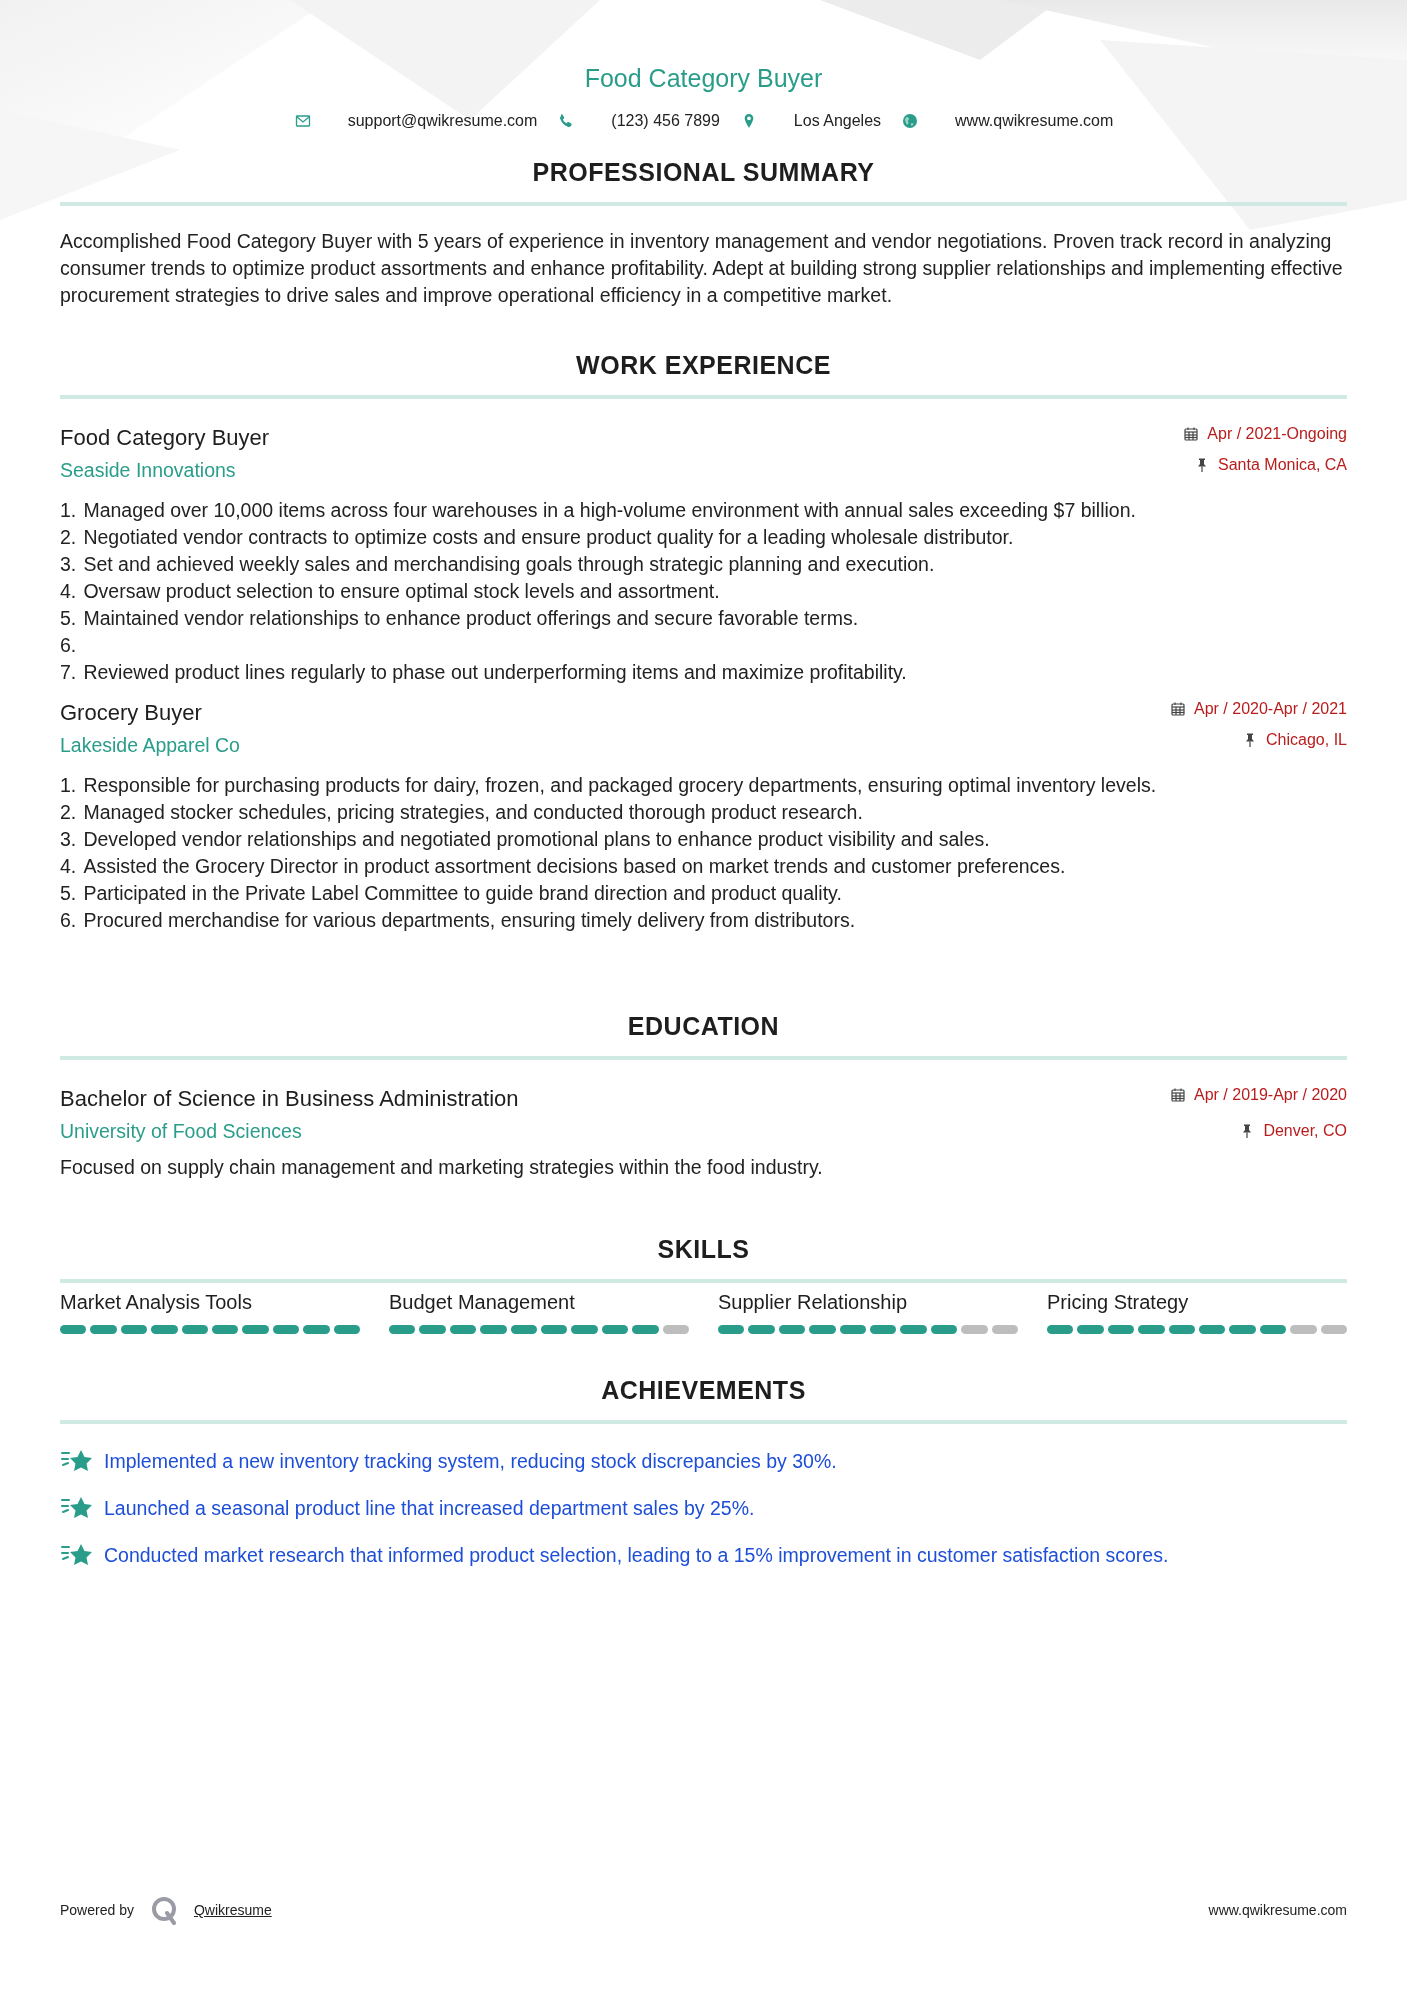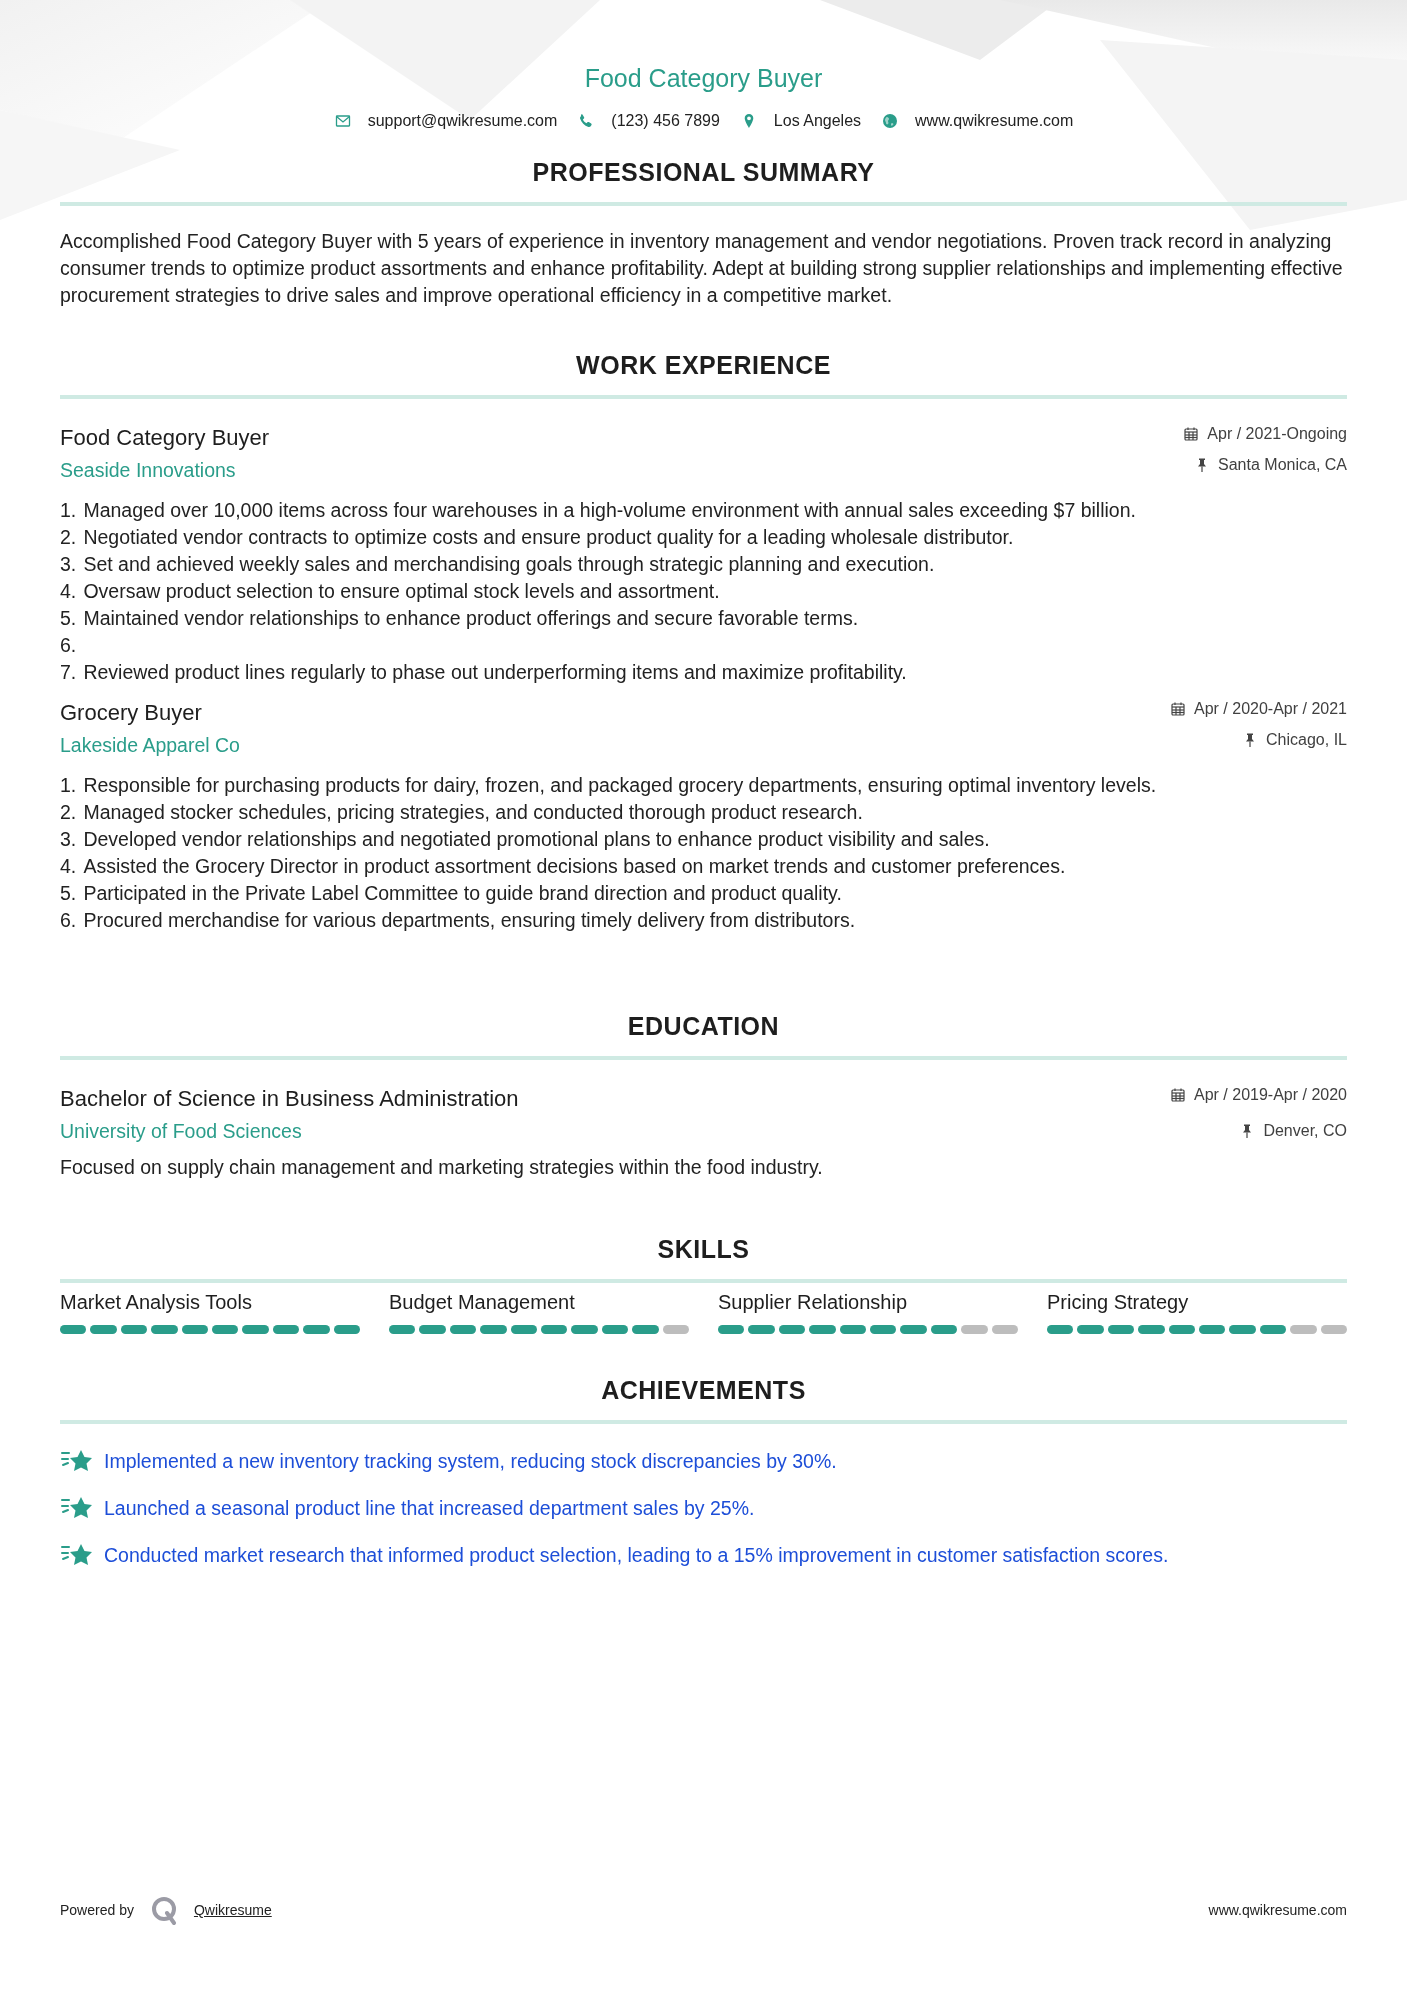--- a/index.html
+++ b/index.html
@@ -8,35 +8,35 @@
 
   .bg-shapes { position: absolute; left: 0; top: 0; width: 1407px; height: 240px; overflow: hidden; z-index: 0; }
   .bg-shapes svg { width: 100%; height: 100%; display: block; }
 
   .page { position: relative; z-index: 1; padding: 0 60px; }
 
   .header { text-align: center; padding-top: 60px; }
   .name { font-size: 52px; font-weight: 700; letter-spacing: 1px; color: #1e1e1e; line-height: 60px; }
   .title { font-size: 25px; color: #2a9d8a; margin-top: 2px; line-height: 32px; }
   .contacts { display: flex; justify-content: center; align-items: center; margin-top: 18px; font-size: 16px; color: #222; gap: 0; }
-  .contact-item { display: inline-flex; align-items: center; margin: 0 10px; }
+  .contact-item { display: inline-flex; align-items: center; margin: 0 10px; gap: 20px; }
   .contact-icon { display: inline-flex; width: 18px; height: 18px; margin-right: 16px; color: #2a9d8a; align-items: center; justify-content: center; }
   .contact-icon svg { width: 16px; height: 16px; }
 
   .section { margin-top: 30px; }
   .section-title { text-align: center; font-size: 25px; font-weight: 700; letter-spacing: 0.5px; color: #1e1e1e; line-height: 32px; }
   .section-rule { height: 4px; background: #cfeae3; margin-top: 14px; }
 
   .summary { margin-top: 22px; font-size: 19.5px; line-height: 27px; color: #222; }
 
   .job { margin-top: 24px; }
   .job-head { display: flex; justify-content: space-between; align-items: flex-start; }
   .job-left .job-title { font-size: 22px; color: #1e1e1e; line-height: 30px; }
   .job-left .job-org { font-size: 19.5px; color: #2a9d8a; margin-top: 4px; line-height: 26px; }
-  .job-right { text-align: left; font-size: 16px; color: #404040; }
+  .job-right { text-align: left; font-size: 16px; color: #b91c1c; }
   .meta-row { display: flex; justify-content: flex-end; align-items: center; line-height: 22px; }
   .meta-row + .meta-row { margin-top: 9px; }
   .meta-icon { display: inline-flex; width: 16px; height: 16px; margin-right: 8px; color: #444; }
   .meta-icon svg { width: 16px; height: 16px; }
 
   .bullets { margin-top: 14px; font-size: 19.5px; line-height: 27px; color: #222; list-style: none; }
   .bullets li { display: flex; }
   .bullets .num { display: inline-block; min-width: 18px; }
 
   .edu-desc { margin-top: 10px; font-size: 19.5px; line-height: 27px; color: #222; }

